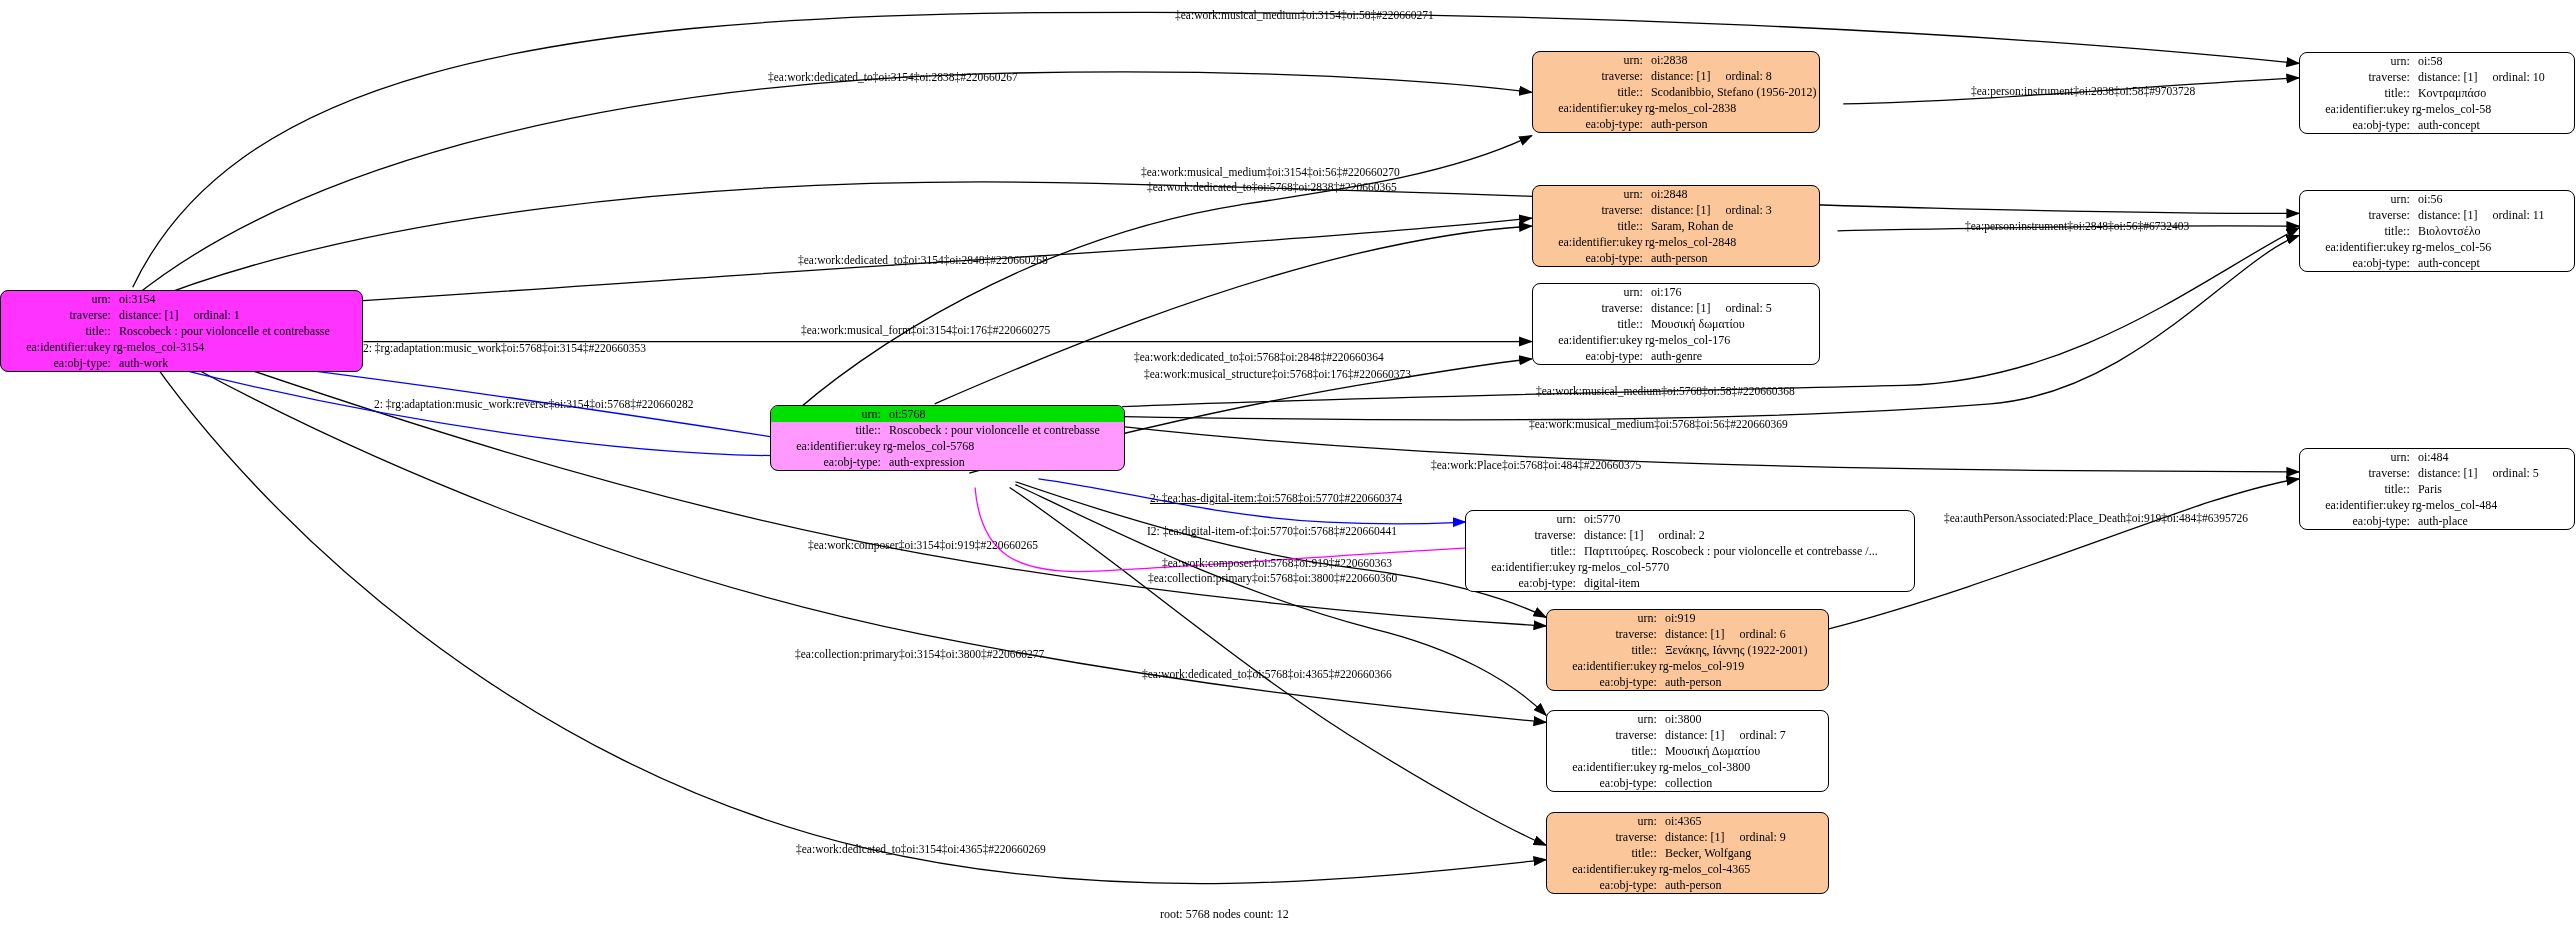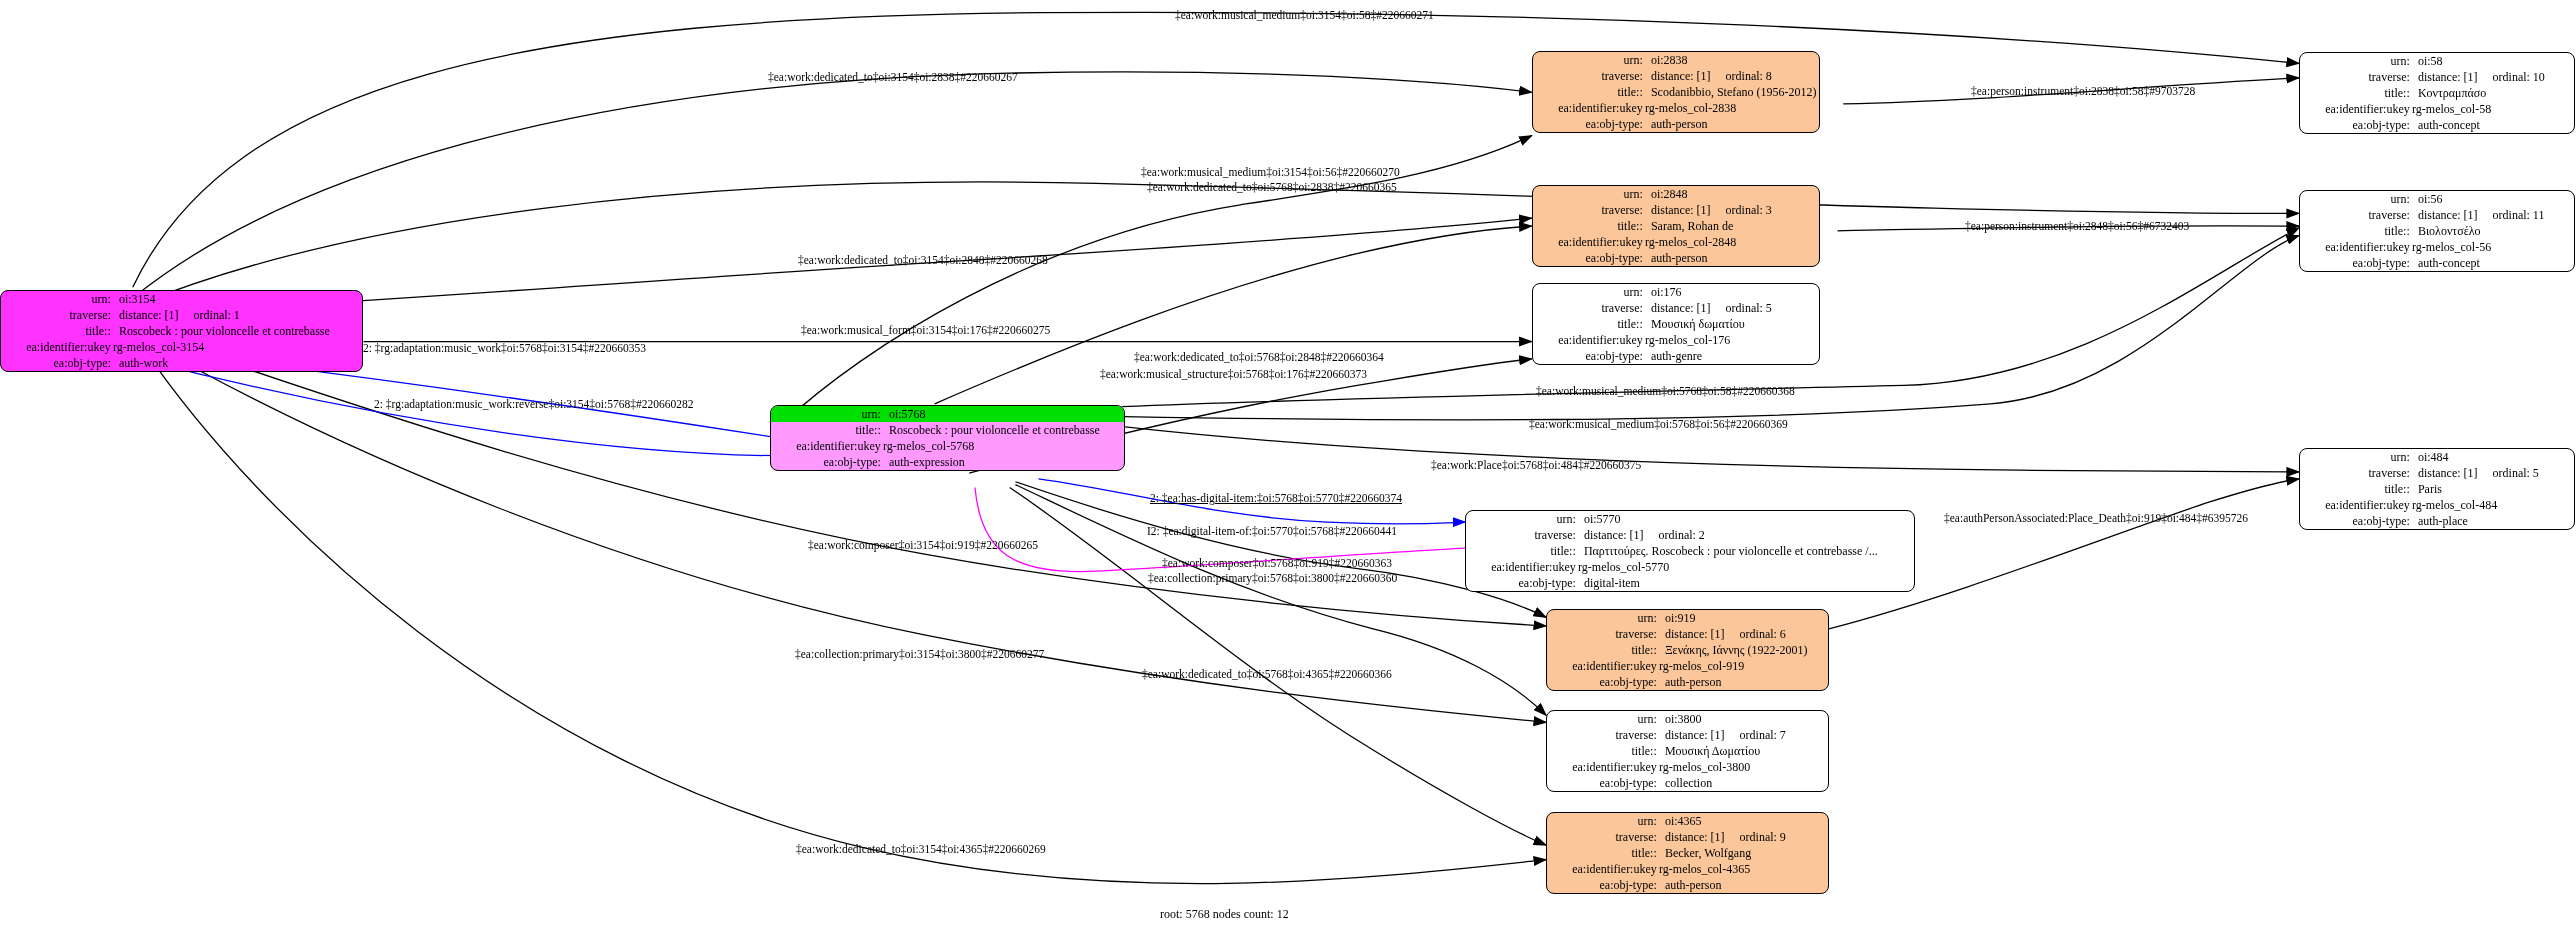--- a/index.html
+++ b/index.html
@@ -459,21 +459,21 @@
   <div class="elabel" style="left:1135px;top:9px;margin-left:40px;">‡ea:work:musical_medium‡oi:3154‡oi:58‡#220660271</div>
   <div class="elabel" style="left:768px;top:71px;">‡ea:work:dedicated_to‡oi:3154‡oi:2838‡#220660267</div>
   <div class="elabel" style="left:1971px;top:85px;">‡ea:person:instrument‡oi:2838‡oi:58‡#9703728</div>
   <div class="elabel" style="left:1141px;top:166px;">‡ea:work:musical_medium‡oi:3154‡oi:56‡#220660270</div>
   <div class="elabel" style="left:1147px;top:181px;">‡ea:work:dedicated_to‡oi:5768‡oi:2838‡#220660365</div>
   <div class="elabel" style="left:1965px;top:220px;">‡ea:person:instrument‡oi:2848‡oi:56‡#6732403</div>
   <div class="elabel" style="left:798px;top:254px;">‡ea:work:dedicated_to‡oi:3154‡oi:2848‡#220660268</div>
   <div class="elabel" style="left:1134px;top:310px;margin-top:41px;">‡ea:work:dedicated_to‡oi:5768‡oi:2848‡#220660364</div>
   <div class="elabel" style="left:801px;top:324px;">‡ea:work:musical_form‡oi:3154‡oi:176‡#220660275</div>
   <div class="elabel" style="left:363px;top:342px;">2: ‡rg:adaptation:music_work‡oi:5768‡oi:3154‡#220660353</div>
-  <div class="elabel" style="left:1100px;top:368px;">‡ea:work:musical_structure‡oi:5768‡oi:176‡#220660373</div>
+  <div class="elabel" style="left:1144px;top:368px;">‡ea:work:musical_structure‡oi:5768‡oi:176‡#220660373</div>
   <div class="elabel" style="left:1536px;top:385px;">‡ea:work:musical_medium‡oi:5768‡oi:58‡#220660368</div>
   <div class="elabel" style="left:374px;top:398px;">2: ‡rg:adaptation:music_work:reverse‡oi:3154‡oi:5768‡#220660282</div>
   <div class="elabel" style="left:1529px;top:418px;">‡ea:work:musical_medium‡oi:5768‡oi:56‡#220660369</div>
   <div class="elabel" style="left:1431px;top:459px;">‡ea:work:Place‡oi:5768‡oi:484‡#220660375</div>
   <div class="elabel" style="left:1150px;top:492px;text-decoration:underline;">2: ‡ea:has-digital-item:‡oi:5768‡oi:5770‡#220660374</div>
   <div class="elabel" style="left:1147px;top:525px;">I2: ‡ea:digital-item-of:‡oi:5770‡oi:5768‡#220660441</div>
   <div class="elabel" style="left:808px;top:539px;">‡ea:work:composer‡oi:3154‡oi:919‡#220660265</div>
   <div class="elabel" style="left:1162px;top:557px;">‡ea:work:composer‡oi:5768‡oi:919‡#220660363</div>
   <div class="elabel" style="left:1944px;top:512px;">‡ea:authPersonAssociated:Place_Death‡oi:919‡oi:484‡#6395726</div>
   <div class="elabel" style="left:1148px;top:572px;">‡ea:collection:primary‡oi:5768‡oi:3800‡#220660360</div>

